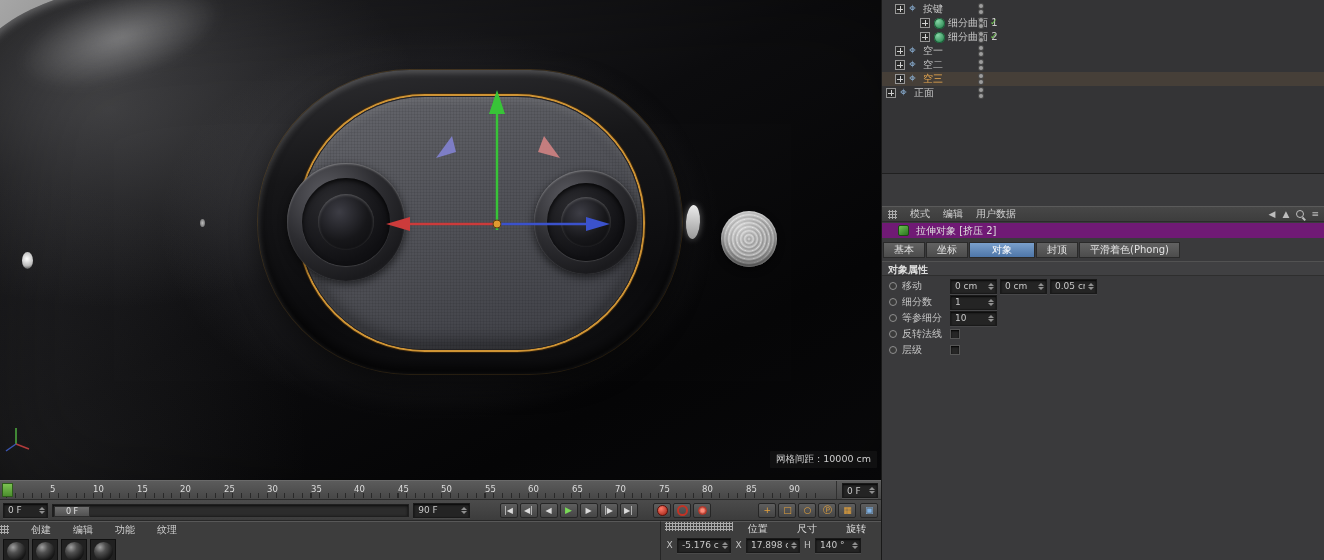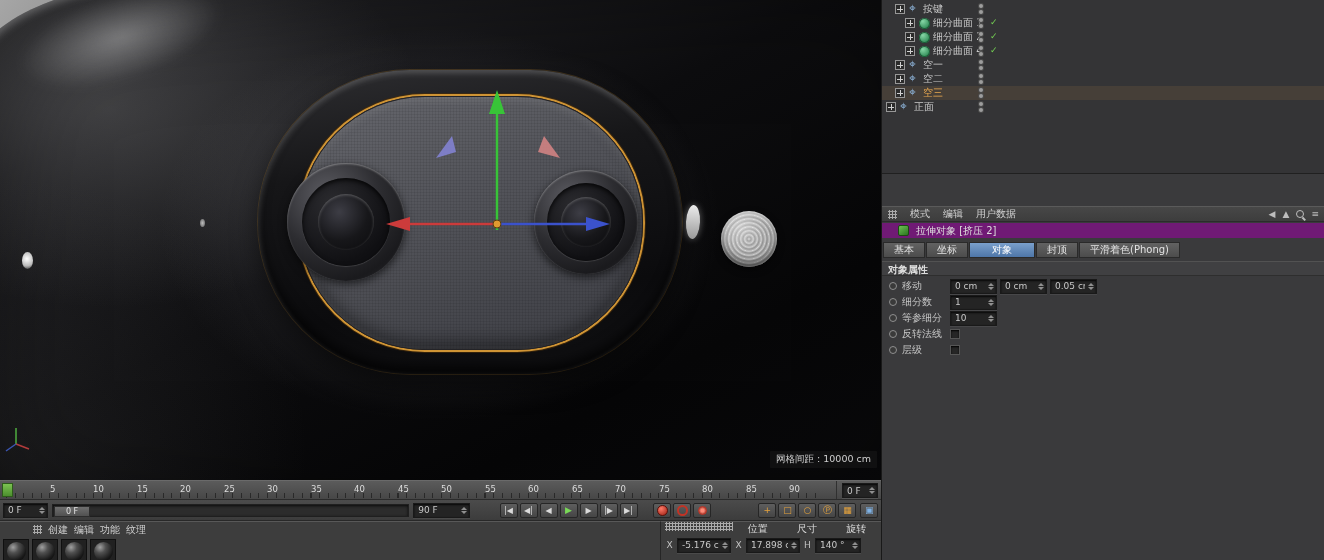--- a/index.html
+++ b/index.html
@@ -99,21 +99,21 @@
   .rbtn .rring{width:7px;height:7px;border-radius:50%;border:2px solid #c23325;}
   .rbtn .rdot2{width:7px;height:7px;border-radius:50%;border:1.5px solid #c23325;background:radial-gradient(#ff8a78 30%,#7c180c);}
   .gbtn{color:#e6a33c;font-size:9px;}
   .bbtn{color:#7fb2e5;font-size:9px;margin-left:auto;}
   .grp{display:flex;gap:2px;}
   .sp8{width:8px;} .sp26{width:22px;} .sp40{width:40px;}
 
   
   .bottom-left{position:absolute;left:0;top:521px;width:660px;height:39px;background:#3d3d3d;
       border-top:1px solid #585858;box-sizing:border-box;overflow:hidden;}
-  .menurow{display:flex;align-items:center;gap:6px;height:15px;padding-left:5px;font-size:10px;color:#cecece;margin-left:28px;}
+  .menurow{display:flex;align-items:center;gap:22px;height:15px;font-size:10px;color:#cecece;}
   .panel-grid{width:9px;height:9px;background-image:radial-gradient(#ababab 1px, transparent 1.2px);background-size:3px 3px;flex:none;}
   .matrow{display:flex;gap:3px;padding-left:3px;margin-top:2px;}
   .mat{width:24px;height:22px;background:#212121;border:1px solid #101010;display:flex;align-items:center;justify-content:center;}
   .sphere{width:19px;height:19px;border-radius:50%;
       background:radial-gradient(circle at 32% 28%, #a0a0a0 0%, #505050 30%, #191919 70%, #000 100%);}
 
   
   .coords{position:absolute;left:660px;top:521px;width:221px;height:39px;background:#3d3d3d;
       border-top:1px solid #585858;border-left:1px solid #262626;box-sizing:border-box;overflow:hidden;}
   .coords .hdr{display:flex;height:14px;padding-left:4px;gap:0;}
@@ -121,21 +121,21 @@
   .coords .frow{display:flex;align-items:center;padding-left:4px;gap:3px;height:18px;}
   .axl{width:9px;font-size:9px;color:#c4c4c4;text-align:center;}
   .coords .val{width:54px;}
 
   
   .right-panel{position:absolute;left:881px;top:0;width:443px;height:560px;background:#3a3a3c;border-left:1px solid #191919;box-sizing:border-box;}
   .om{position:absolute;left:0;top:0;right:0;height:174px;background:#343436;border-bottom:1px solid #202020;padding-top:2px;box-sizing:border-box;}
   .trow{position:relative;height:14px;}
   .trow.sel{background:rgba(232,164,79,0.10);}
   .tmain{display:flex;align-items:center;height:14px;}
-  .lvl0{padding-left:4px;} .lvl1{padding-left:13px;} .lvl2{padding-left:23px;}
+  .lvl0{padding-left:4px;} .lvl1{padding-left:13px;} .lvl2{padding-left:38px;}
   .texpand{width:8px;height:8px;flex:none;border:1px solid #979797;background:#2b2b2b;position:relative;margin-right:2px;box-sizing:content-box;}
   .texpand::before{content:"";position:absolute;left:1px;right:1px;top:50%;height:1px;background:#d0d0d0;}
   .texpand::after{content:"";position:absolute;top:1px;bottom:1px;left:50%;width:1px;background:#d0d0d0;}
   .oicon{display:inline-block;width:11px;height:11px;margin:0 3px 0 2px;position:relative;flex:none;}
   .oicon.null::before{content:"⌖";position:absolute;left:0;top:-2px;color:#8fb6dc;font-size:12px;line-height:12px;}
   .oicon.subdiv{border-radius:50%;background:radial-gradient(circle at 35% 30%, #86d6a6, #2e8a55 75%);box-shadow:inset 0 0 0 1px #1d5c38;}
   .oicon.mesh{background:linear-gradient(145deg,#79c95f,#2f7a22);border:1px solid #1d4f15;box-sizing:border-box;}
   .oicon.extrude{background:linear-gradient(145deg,#6cc254,#2c741f);border:1px solid #1b4a13;box-sizing:border-box;border-radius:2px;}
   .tlabel{font-size:10px;color:#c9c9c9;white-space:nowrap;}
   .trow.sel .tlabel{color:#e8a84f;}
@@ -398,32 +398,20 @@
           <span class="oicon subdiv"></span>
           <span class="tlabel">细分曲面 2</span>
         </div>
         <span class="tdots">
             <i></i>
             <i></i>
           </span>
         <span class="tcheck"></span>
       </div>
       <div class="trow">
-        <div class="tmain lvl2">
-          <span class="texpand"></span>
-          <span class="oicon subdiv"></span>
-          <span class="tlabel">细分曲面 4</span>
-        </div>
-        <span class="tdots">
-            <i></i>
-            <i></i>
-          </span>
-        <span class="tcheck"></span>
-      </div>
-      <div class="trow">
         <div class="tmain lvl1">
           <span class="texpand"></span>
           <span class="oicon null"></span>
           <span class="tlabel">空一</span>
         </div>
         <span class="tdots">
             <i></i>
             <i></i>
           </span>
       </div>

